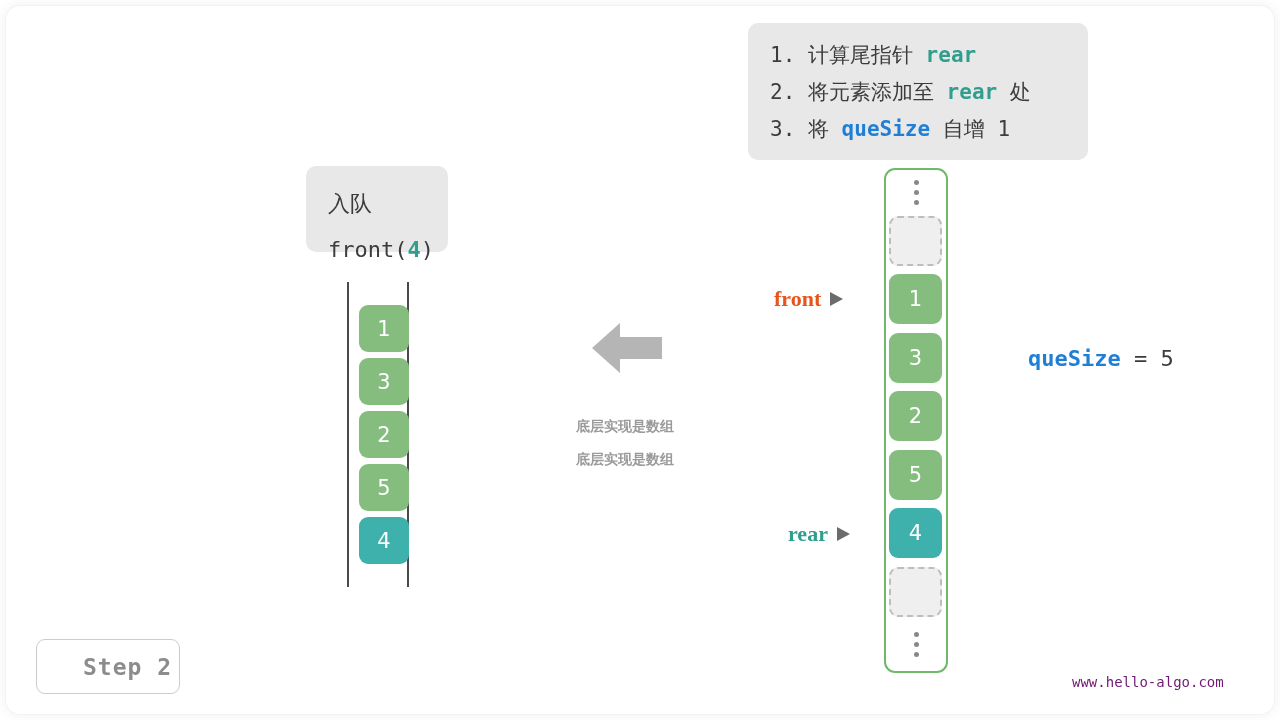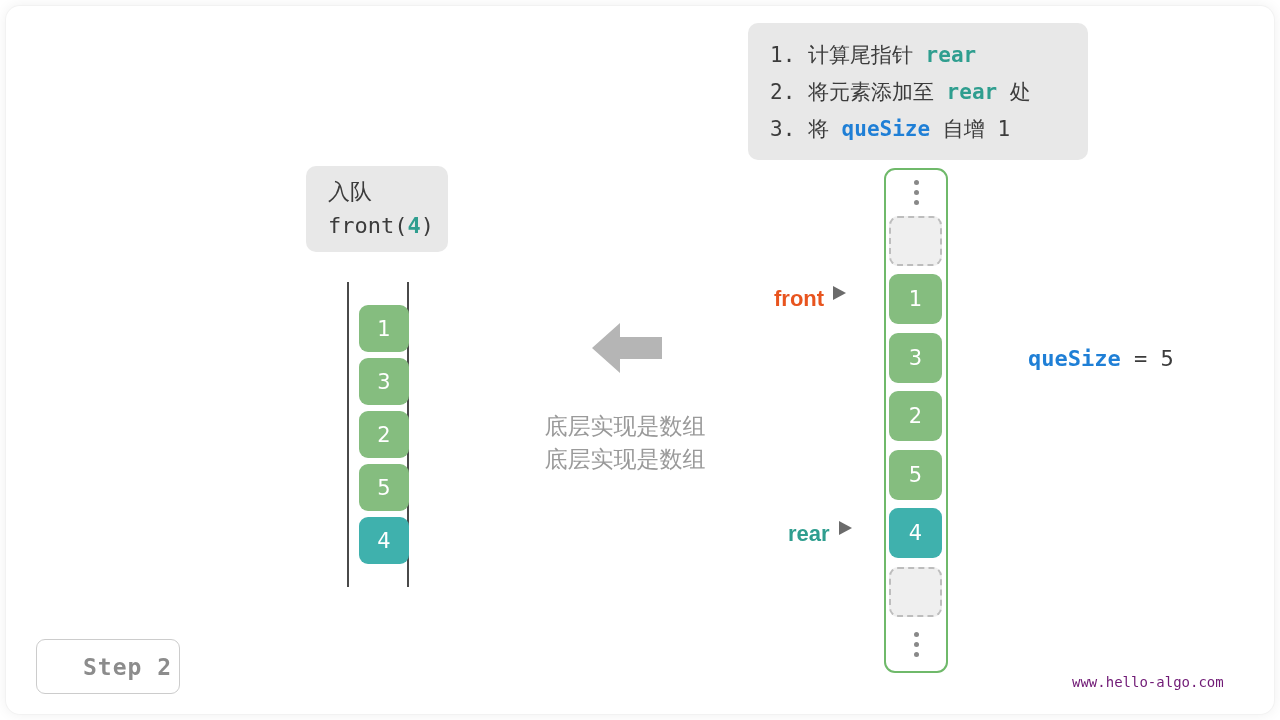--- a/index.html
+++ b/index.html
@@ -49,21 +49,21 @@
   .kw-teal{color:#2f9e8f;font-weight:bold;}
   .kw-blue{color:#1f7fd6;font-weight:bold;}
 
   
   #push-box{
     left:306px;top:166px;width:142px;height:86px;
     padding:9px 0 0 22px;
   }
   #push-box .line{
     font-family:"DejaVu Sans Mono","Liberation Mono",monospace;
-    font-size:22px;color:#3c3c3c;line-height:34px;white-space:nowrap;
+    font-size:22px;color:#3c3c3c;line-height:34px;white-space:nowrap;margin-top:12px;
   }
   .teal-num{color:#2f9e8f;font-weight:bold;}
 
   
   #left-queue{position:absolute;left:330px;top:282px;width:95px;height:305px;}
   #left-queue .rail{
     position:absolute;top:0;width:2px;height:305px;background:#4a4a4a;
   }
   #left-queue .rail-l{left:17px;}
   #left-queue .rail-r{left:77px;}
@@ -76,22 +76,22 @@
     display:flex;align-items:center;justify-content:center;
     box-sizing:border-box;
   }
 
   
   #big-arrow{position:absolute;left:592px;top:320px;width:70px;height:56px;}
   #center-caption{
     position:absolute;left:505px;top:410px;width:240px;
     text-align:center;
     color:#9a9a9a;
-    font-weight:normal;
-    font-size:23px;
+    font-weight:bold;
+    font-size:14px;
     line-height:33px;
   }
 
   
   #array-frame{
     position:absolute;left:884px;top:168px;width:64px;height:505px;
     border:2px solid #6fb96a;border-radius:11px;background:#ffffff;
     box-sizing:border-box;
   }
   .dots{
@@ -112,23 +112,23 @@
   .cellEmpty{
     position:absolute;left:889px;width:53px;height:50px;
     border-radius:9px;
     background:#efefef;border:2px dashed #bdbdbd;
     box-sizing:border-box;
   }
 
   
   .ptr{
     position:absolute;
-    font-family:Liberation Sans, sans-serif;
+    font-family:Liberation Serif, serif;
     font-weight:bold;font-size:22px;white-space:nowrap;
-    display:flex;
+    display:flex;align-items:center;
   }
   .ptr .arrowhead{
     display:inline-block;margin-left:9px;
     width:0;height:0;
     border-top:7px solid transparent;
     border-bottom:7px solid transparent;
     border-left:13px solid #6b6b6b;
   }
   #ptr-front{left:774px;top:286px;color:#e8541e;}
   #ptr-rear{left:788px;top:521px;color:#2f9e8f;}

